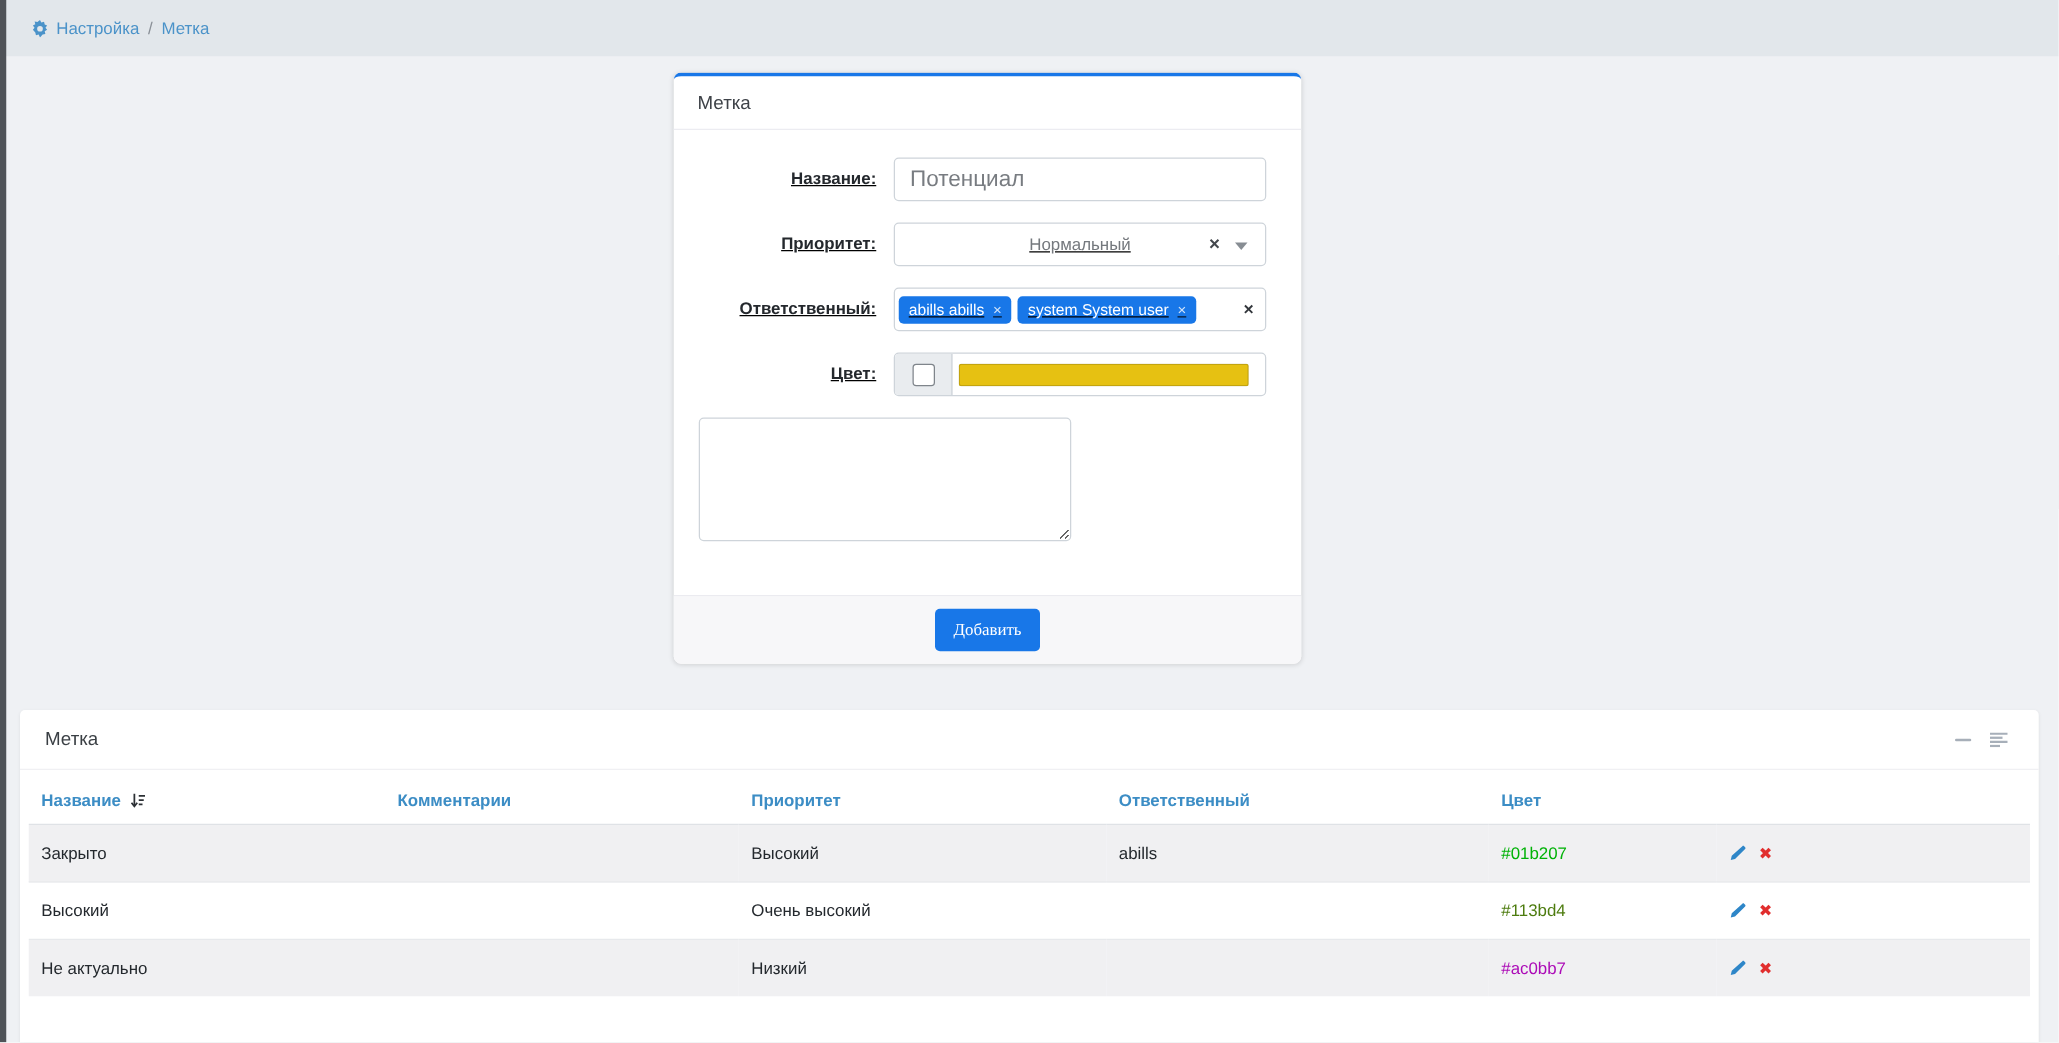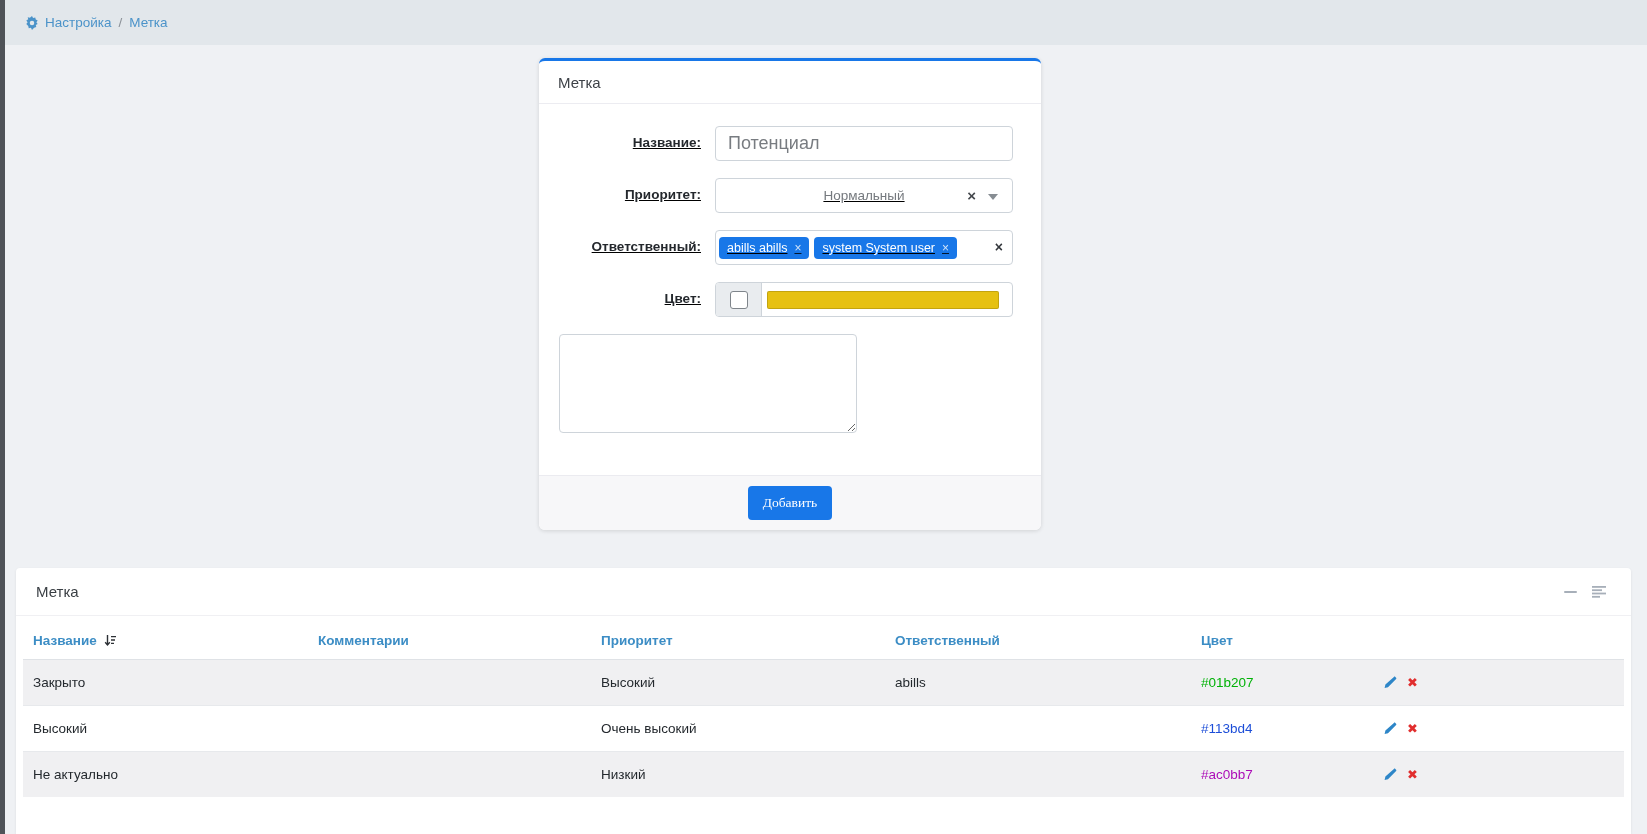--- a/index.html
+++ b/index.html
@@ -230,21 +230,21 @@
                 </span>
             <span class="del-x">✖</span>
           </span>
             </td>
         </tr>
         <tr>
           <td>Высокий</td>
           <td></td>
           <td>Очень высокий</td>
           <td></td>
-          <td class="hexval" style="color: #1d4ed8;">#113bd4</td>
+          <td class="hexval" style="color: #4d7c0f;">#113bd4</td>
           <td>
               <span class="actions">
             <span class="pencil">
                   <svg width="14" height="14" viewBox="0 0 14 14">
                     <path fill="#2e86c8" d="M10.9.9c.4-.4 1-.4 1.4 0l.8.8c.4.4.4 1 0 1.4l-8.1 8.1-3.4.8.8-3.4L10.9.9z"></path>
                   </svg>
                 </span>
             <span class="del-x">✖</span>
           </span>
             </td>

